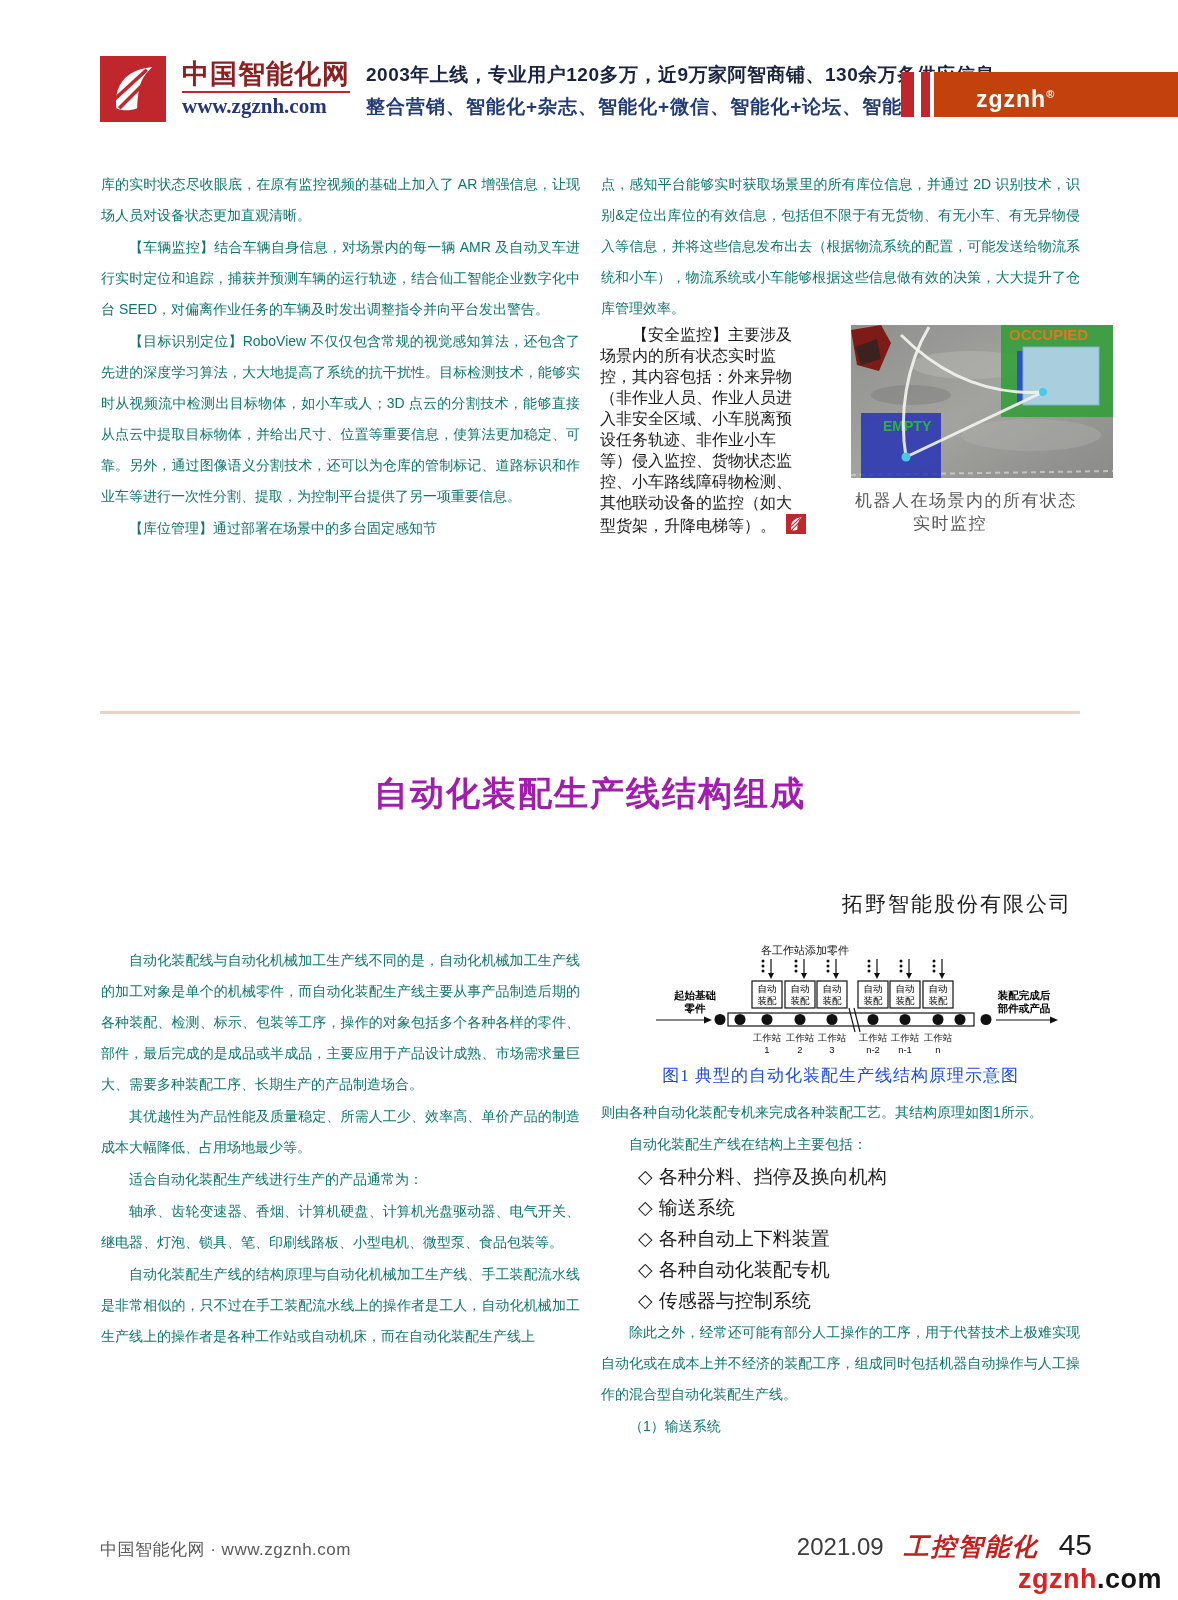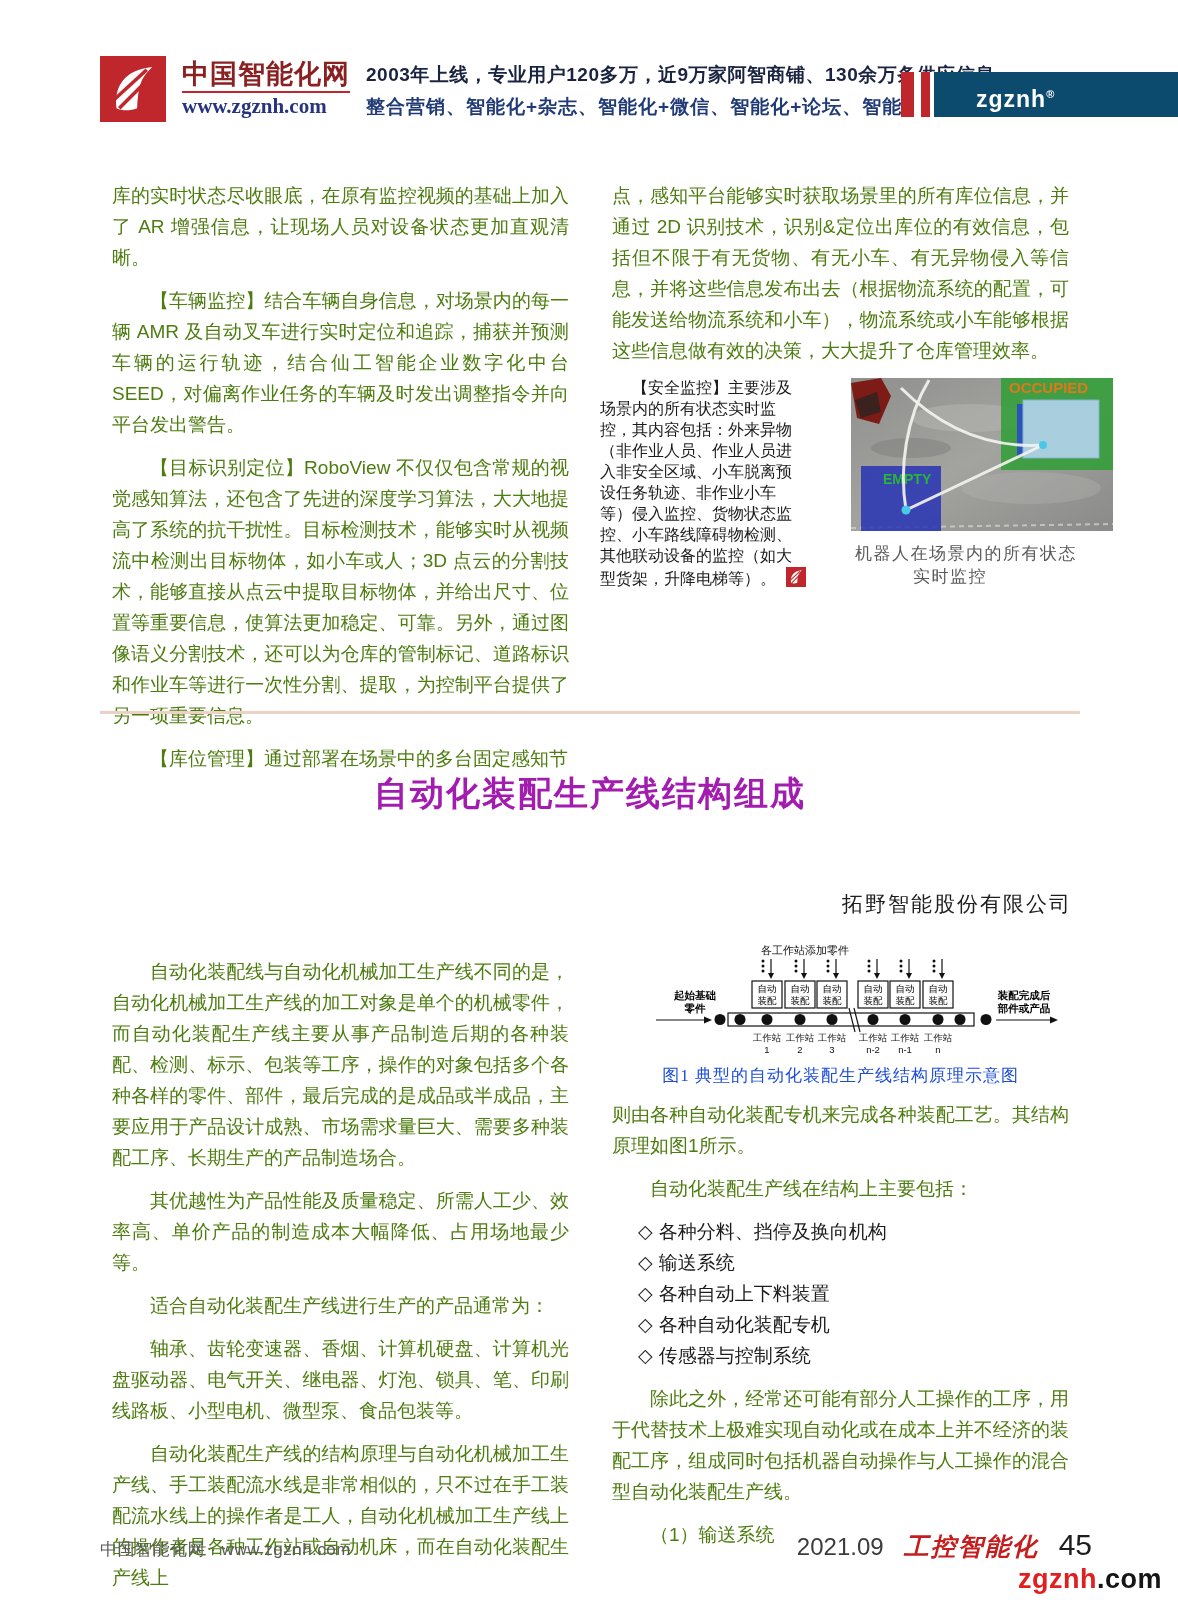--- a/index.html
+++ b/index.html
@@ -15,28 +15,28 @@
   .logo-rule{height:2px;background:#c0272d;margin:2px 0 1px;}
   .logo-url{font-size:21px;font-weight:bold;color:#26357e;font-family:"Liberation Serif",serif;}
   .header-lines{padding-top:4px;}
   .hline1{font-size:19px;font-weight:bold;color:#1a2340;letter-spacing:0.5px;line-height:30px;}
   .hline2{font-size:19px;font-weight:bold;color:#203a75;letter-spacing:1px;line-height:30px;margin-top:2px;}
   .badge{position:absolute;top:72px;right:0;height:45px;display:flex;}
   .badge .b1{width:13px;background:#c0272d;}
   .badge .g1{width:7px;background:#fff;}
   .badge .b2{width:9px;background:#c0272d;}
   .badge .g2{width:4px;background:#fff;}
-  .badge .bmain{width:202px;background:#0c4a6e;color:#fff;font-size:23px;font-weight:bold;
+  .badge .bmain{width:202px;background:#c2410c;color:#fff;font-size:23px;font-weight:bold;
     line-height:45px;padding-left:42px;letter-spacing:1px;}
   .badge sup{font-size:11px;}
   
   .col{position:absolute;width:481px;}
   .colL1{left:100px;top:168px;}
   .colR1{left:600px;top:168px;}
-  p.para{margin:12px;text-align:justify;font-size:19px;line-height:31px;color:#4d7c0f;}
+  p.para{margin:1px;text-align:justify;font-size:14px;line-height:31px;color:#0f766e;}
   .ind{text-indent:2em;}
   .photo-float{float:right;width:262px;margin-left:12px;margin-bottom:6px;}
   .photo-cap{margin-top:7px;text-align:center;font-size:17px;color:#5a5a5a;
     font-family:"Liberation Serif",serif;letter-spacing:1.5px;}
   .endmark{display:inline-block;vertical-align:-3px;margin-left:6px;}
   
   .divider{position:absolute;left:100px;top:711px;width:980px;height:3px;background:#ecd2c4;}
   .title2{position:absolute;left:100px;top:758px;width:980px;text-align:center;
     font-family:"Liberation Serif",serif;font-weight:900;font-size:34px;letter-spacing:2px;color:#a21caf;line-height:72px;}
   .author{position:absolute;left:100px;top:890px;width:972px;text-align:right;

